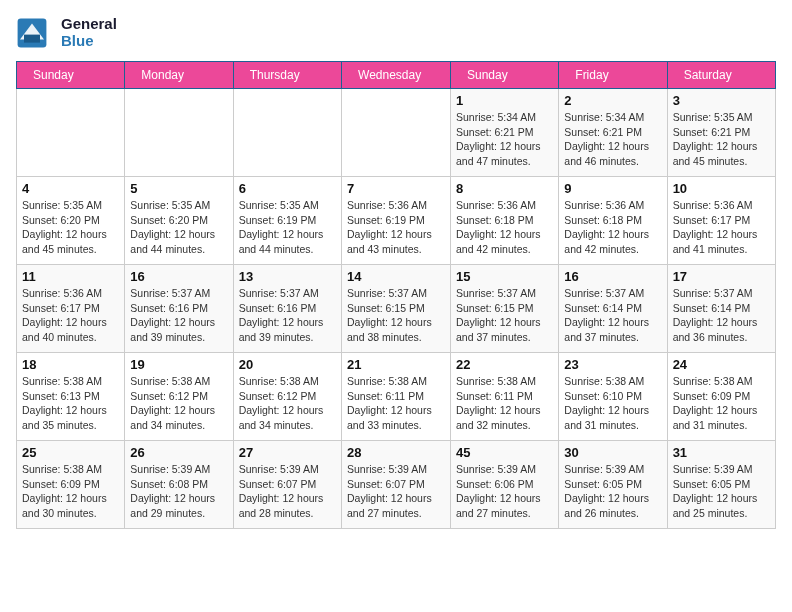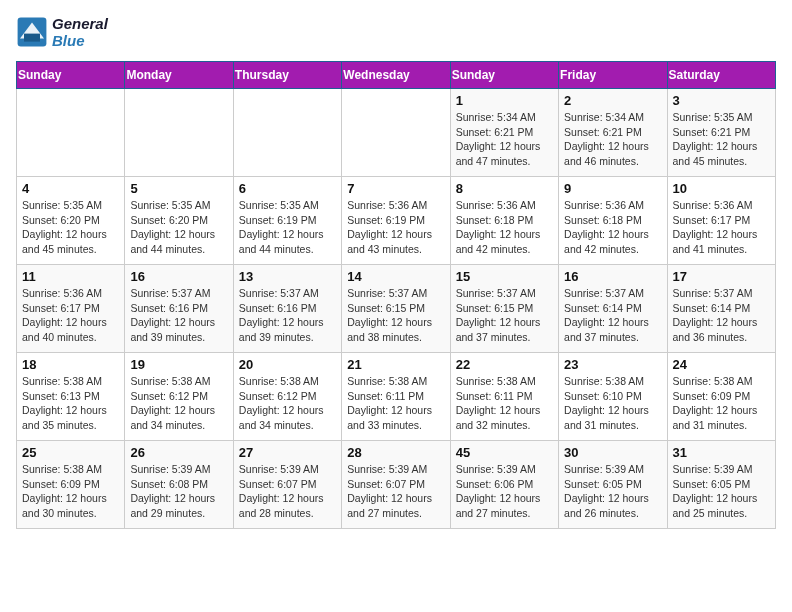--- a/index.html
+++ b/index.html
@@ -11,23 +11,22 @@
       padding: 16px;
     }
     .header {
       display: flex;
       justify-content: space-between;
       align-items: flex-start;
       margin-bottom: 12px;
     }
     .logo {
       display: flex;
-      align-items: flex-start;
-      gap: 4px;
-      font-style: italic;
+      align-items: center;
+      gap: 13px;
     }
     .logo-icon {
       width: 32px;
       height: 32px;
     }
     .title-block {
       text-align: right;
     }
     .calendar-title {
       font-size: 36px;
@@ -37,26 +36,26 @@
     .calendar-subtitle {
       font-size: 16px;
       color: #444;
     }
     table {
       width: 100%;
       border-collapse: collapse;
       font-size: 11px;
     }
     thead tr th {
-      background-color: #a21caf;
+      background-color: #ec4899;
       color: white;
-      padding: 6px 1px;
+      padding: 6px 16px;
       text-align: left;
       font-size: 12px;
-      font-weight: bold;
+      font-weight: normal;
       border: 1px solid #1e6094;
     }
     tbody tr td {
       vertical-align: top;
       padding: 4px 5px;
       border: 1px solid #ccc;
       min-height: 80px;
       height: 88px;
       background: #fff;
     }

